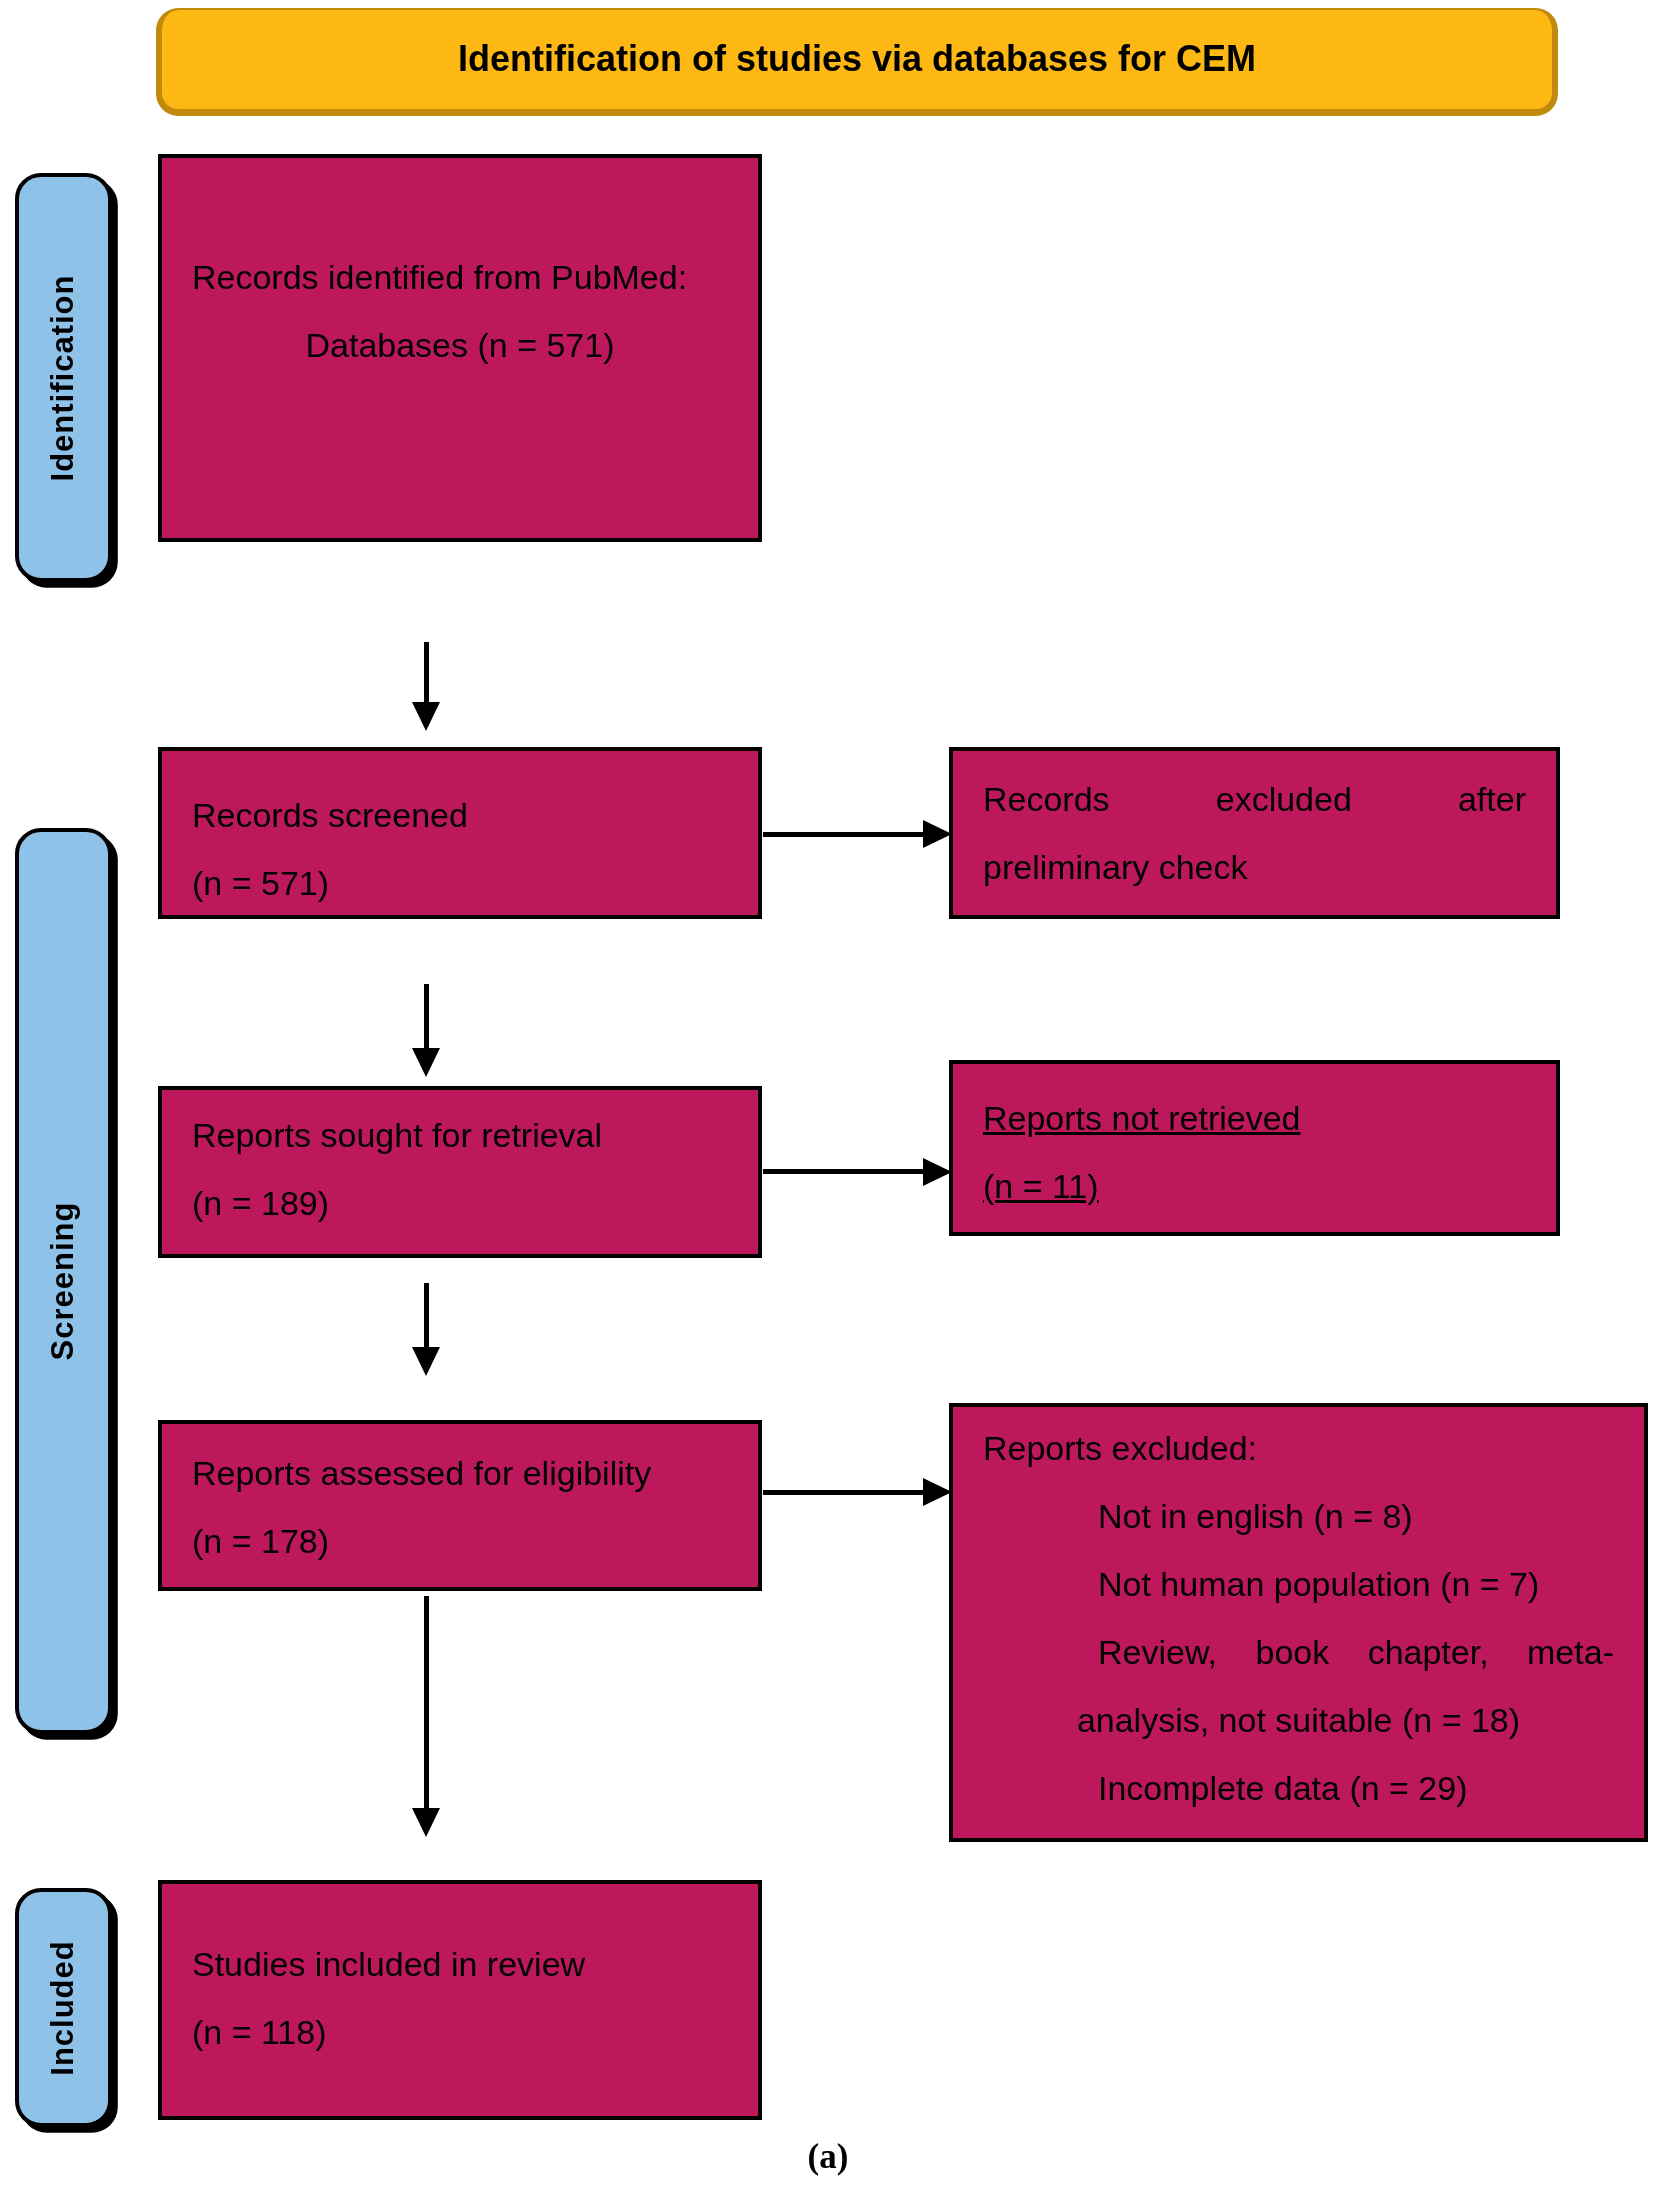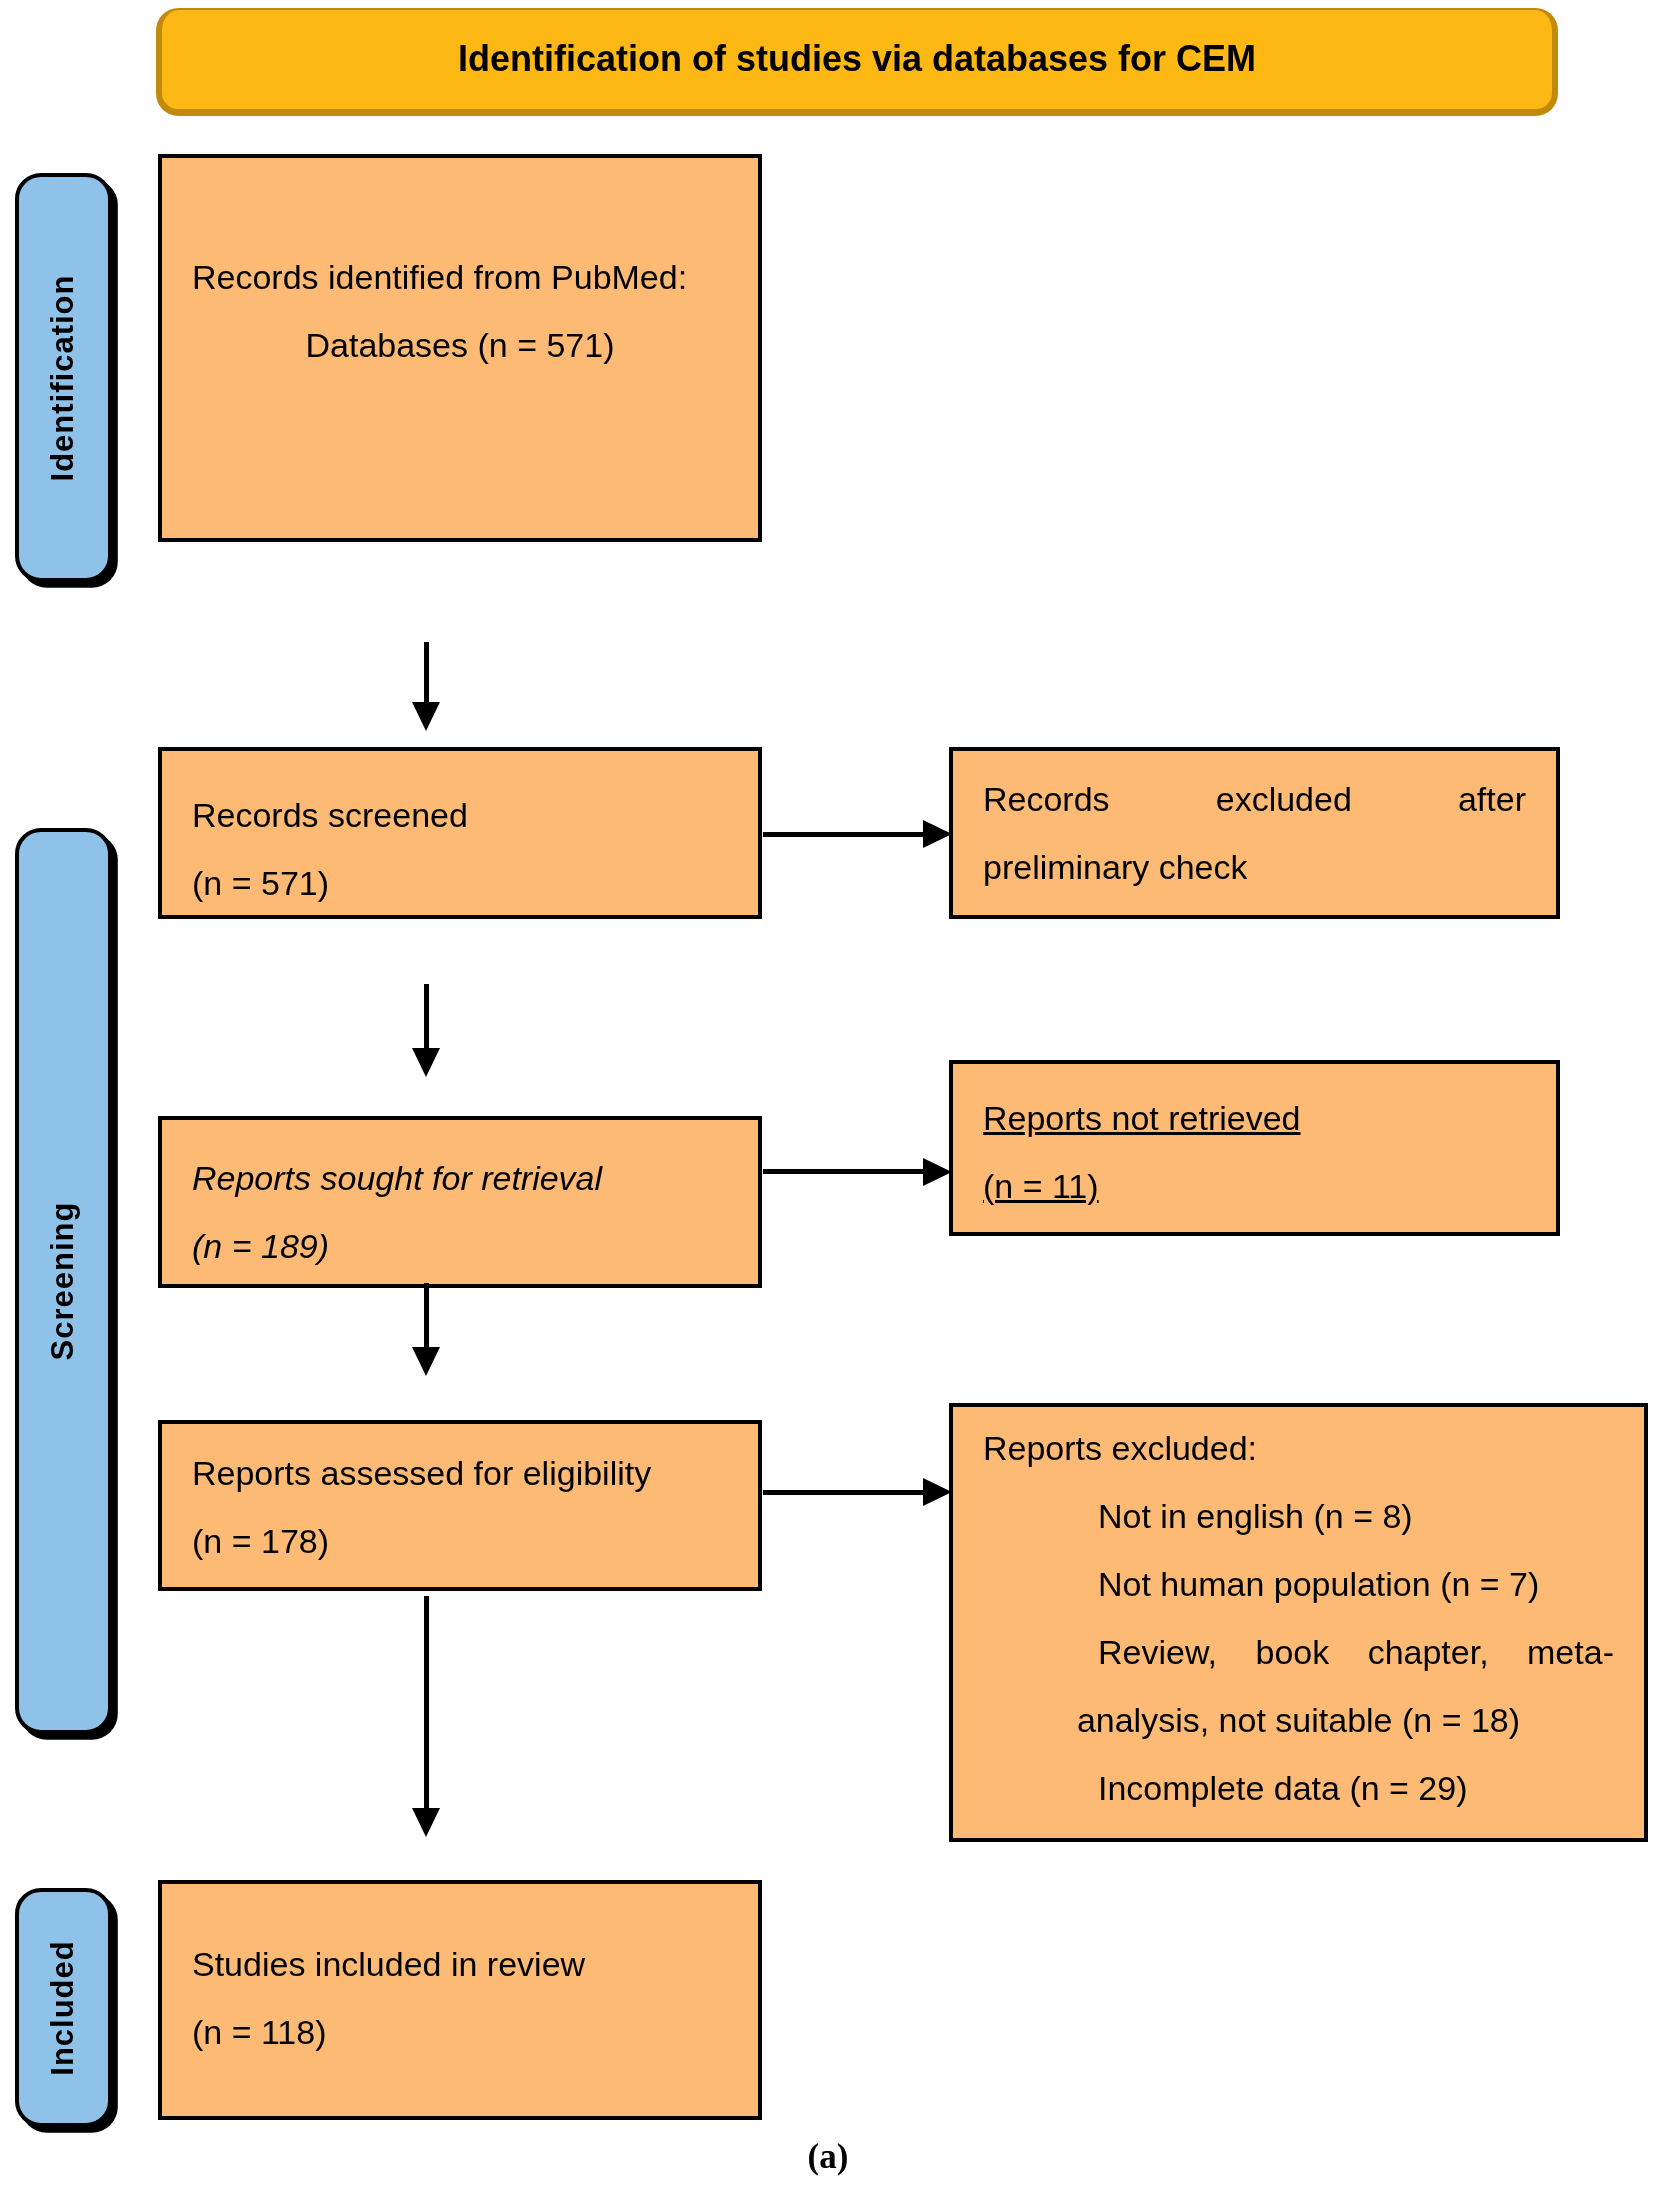--- a/index.html
+++ b/index.html
@@ -16,30 +16,30 @@
   .pill{position:absolute;left:14.6px;width:97px;box-sizing:border-box;background:#8FC2E9;
         border:4.4px solid #000;border-radius:26px;box-shadow:5.8px 5.8px 0 #000;
         display:flex;align-items:center;justify-content:center;
         font-weight:bold;font-size:31px;}
   .pill span{transform:rotate(-90deg);white-space:nowrap;letter-spacing:1px;}
   #pill-identification{top:173px;height:409px;}
   #pill-screening{top:828px;height:906px;}
   #pill-included{top:1888px;height:239px;}
 
   
-  .fbox{position:absolute;box-sizing:border-box;background:#fdba74;border:4.4px solid #000;
+  .fbox{position:absolute;box-sizing:border-box;background:#be185d;border:4.4px solid #000;
         font-size:34px;padding-left:30px;padding-right:30px;}
   .bline{line-height:68px;height:68px;white-space:nowrap;}
   .center{text-align:center;}
   .indent{padding-left:115px;}
   .jwords{display:flex;justify-content:space-between;align-items:center;white-space:nowrap;}
 
   #box-identified{left:158px;top:154px;width:604px;height:388px;padding-top:85px;}
   #box-screened{left:158px;top:747px;width:604px;height:172px;padding-top:30px;}
-  #box-sought{left:158px;top:1116px;width:604px;height:172px;padding-top:24px;font-style:italic;}
+  #box-sought{left:158px;top:1086px;width:604px;height:172px;padding-top:11px;}
   #box-assessed{left:158px;top:1408px;width:604px;height:171px;padding-top:14.6px;margin-top:12px;}
   #box-studies{left:158px;top:1880px;width:604px;height:240px;padding-top:46px;}
   #box-excl-prelim{left:949px;top:747px;width:611px;height:172px;padding-top:13.6px;}
   #box-not-retrieved{left:949px;top:1060px;width:611px;height:176px;padding-top:19.5px;text-decoration:underline;}
   #box-reports-excluded{left:949px;top:1403px;width:699px;height:439px;padding-top:6.8px;}
 
   
   .stem-v{position:absolute;left:424px;width:5.4px;background:#000;}
   .head-v{position:absolute;left:412px;width:0;height:0;
           border-left:14px solid transparent;border-right:14px solid transparent;border-top:29px solid #000;}

